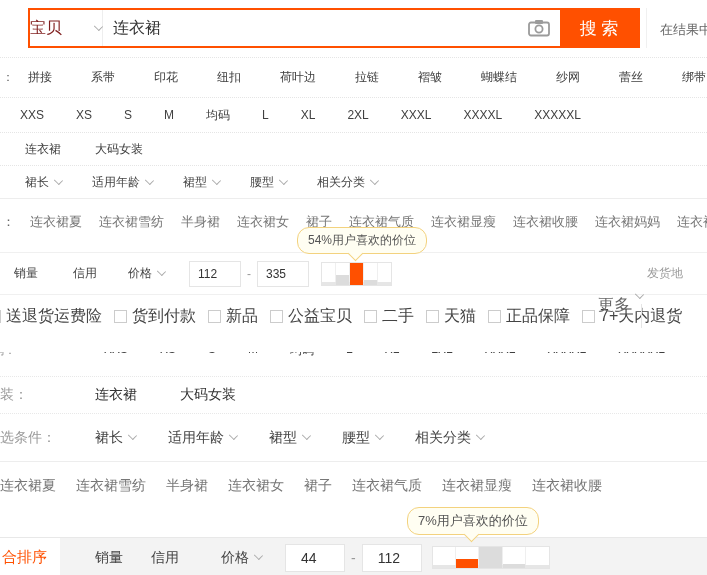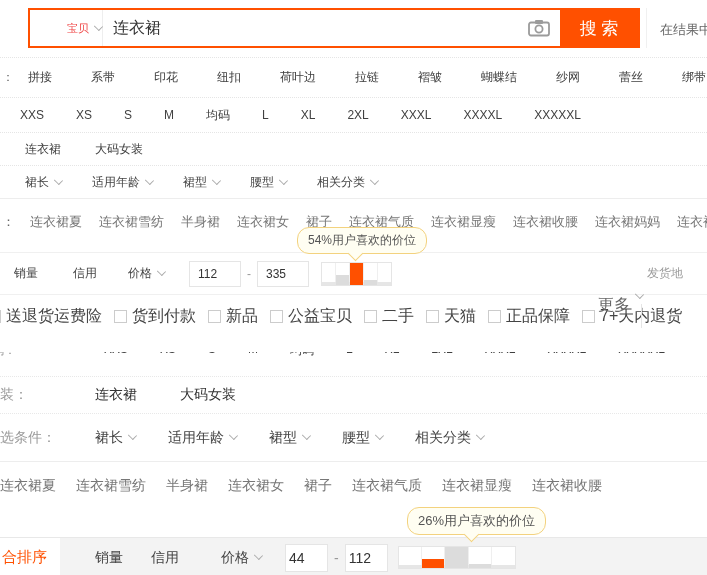--- a/index.html
+++ b/index.html
@@ -3,22 +3,22 @@
 <meta charset="utf-8">
 <style>
   html,body{margin:0;padding:0;background:#fff;}
   #screen{position:relative;width:707px;height:575px;background:#fff;overflow:hidden;
           font-family:"Liberation Sans",sans-serif;color:#444;}
   .row{position:absolute;left:0;right:0;display:flex;align-items:center;box-sizing:border-box;}
 
   
   #searchbox{position:absolute;left:28px;top:8px;width:612px;height:40px;
              border:2px solid #FF5000;box-sizing:border-box;display:flex;background:#fff;}
-  .dd{width:72px;display:flex;align-items:center;justify-content:flex-end;color:#ef4444;
-      font-size:11px;border-right:1px solid #eee;cursor:pointer;}
+  .dd{width:72px;display:flex;align-items:center;justify-content:space-between;color:#7f1d1d;
+      font-size:16px;border-right:1px solid #eee;cursor:pointer;}
   .q{flex:1;border:none;outline:none;font-size:16px;color:#333;padding:0 10px;min-width:0;background:#fff;}
   .cam{width:42px;display:flex;align-items:center;justify-content:center;cursor:pointer;}
   .sbtn{width:78px;background:#FF5000;color:#fff;font-size:17px;border:none;
         display:flex;align-items:center;justify-content:center;cursor:pointer;}
   #hdr-div{position:absolute;left:646px;top:8px;height:40px;border-left:1px solid #f0f0f0;}
   #in-results{position:absolute;left:660px;top:21px;font-size:13px;color:#666;white-space:nowrap;cursor:pointer;}
 
   
   #rowA{top:57px;height:41px;border-top:1px dotted #e5e5e5;border-bottom:1px dotted #e5e5e5;font-size:12px;}
   #rowB{top:98px;height:35px;border-bottom:1px dotted #e5e5e5;padding-left:20px;font-size:12px;}
@@ -82,22 +82,22 @@
            border-right:1px solid #f3d27e;border-bottom:1px solid #f3d27e;transform:rotate(45deg);}
   #tip1{left:297px;top:227px;font-size:12px;}
   #tip1 .arrow{left:52px;}
   #tip2{left:407px;top:507px;}
   #tip2 .arrow{left:58px;}
 
   
   #sortbar{top:537px;height:40px;background:#f3f3f3;border-top:1px solid #e8e8e8;font-size:14px;color:#555;}
   .tab-selected{width:60px;height:100%;background:#fff;color:#FF5000;display:flex;align-items:center;
                 font-size:15px;padding-left:2px;box-sizing:border-box;cursor:pointer;}
-  .pinput2{width:43px;height:28px;border:1px solid #e5e5e5;font-size:14px;color:#333;
-           padding:0 3px;box-sizing:border-box;outline:none;background:#fff;}
+  .pinput2{width:60px;height:28px;border:1px solid #e5e5e5;font-size:14px;color:#333;
+           padding:0 15px;box-sizing:border-box;outline:none;background:#fff;}
   #hist2{width:118px;height:23px;margin-left:10px;}
 </style>
 </head>
 <body>
 
 <div id="screen">
 
   <div id="searchbox">
     <div class="dd">
       <span>宝贝</span>
@@ -344,21 +344,21 @@
         <span class="term2">半身裙</span>
         <span class="term2">连衣裙女</span>
         <span class="term2">裙子</span>
         <span class="term2">连衣裙气质</span>
         <span class="term2">连衣裙显瘦</span>
         <span class="term2">连衣裙收腰</span>
       </div>
   </div>
 
   <div id="tip2" class="tooltip">
-    <span>26%用户喜欢的价位</span>
+    <span>7%用户喜欢的价位</span>
     <span class="arrow"></span>
   </div>
 
   <div id="sortbar" class="row">
     <span class="tab-selected">合排序</span>
     <span class="sortlink" style="margin-left:35px;">销量</span>
     <span class="sortlink" style="margin-left:28px;">信用</span>
     <span class="filt" style="margin-left:42px;margin-right:0;">
       <span>价格</span>
       <span class="caret"></span>

